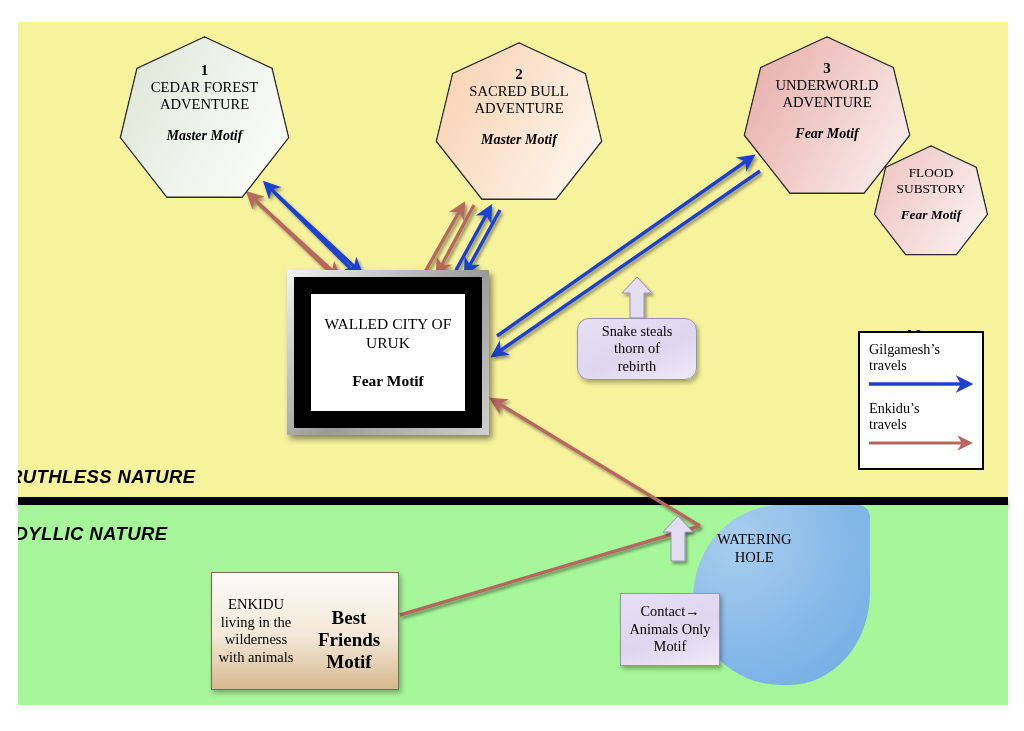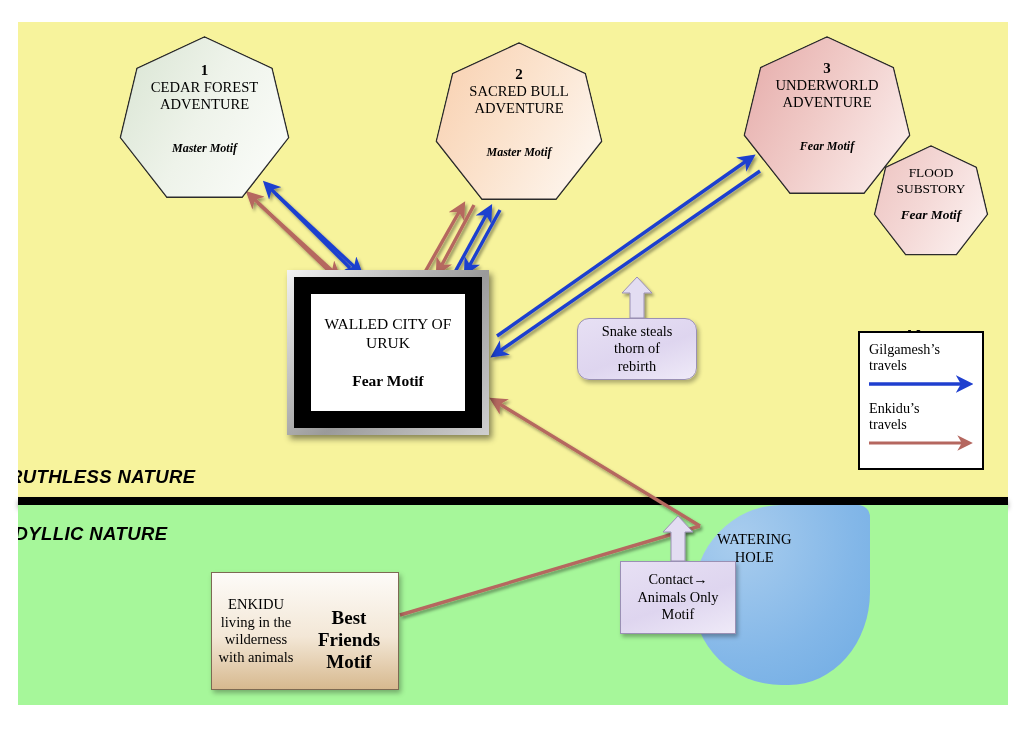--- a/index.html
+++ b/index.html
@@ -27,21 +27,21 @@
         display:flex;flex-direction:column;align-items:center;justify-content:flex-start;
         text-align:center;color:#000;box-sizing:border-box;}
   .hept .inner{position:relative;z-index:2;width:100%;}
   .hept-border{position:absolute;inset:0;
         clip-path:polygon(50% 0%,89% 19%,98.6% 61%,71.8% 97%,28.2% 97%,1.4% 61%,11% 19%);
         background:#2b2b2b;}
   .hept-fill{position:absolute;inset:1.6px;
         clip-path:polygon(50% 0%,89% 19%,98.6% 61%,71.8% 97%,28.2% 97%,1.4% 61%,11% 19%);}
   .hept .num{font-size:15px;font-weight:bold;line-height:1.15;}
   .hept .title{font-size:14.6px;line-height:1.16;}
-  .hept .motif{font-size:12px;font-style:italic;font-weight:bold;margin-top:28px;}
+  .hept .motif{font-size:14px;font-style:italic;font-weight:bold;margin-top:15px;}
 
   #hept1{left:117px;top:36px;width:175px;height:167px;padding-top:26px;}
   #hept1 .hept-fill{background:linear-gradient(118deg,#d8e4d2 0%,#eef3ea 48%,#fdfefc 100%);}
   #hept2{left:433px;top:42px;width:172px;height:163px;padding-top:24px;}
   #hept2 .hept-fill{background:linear-gradient(118deg,#f8cfae 0%,#fbe2cc 45%,#fefaf6 100%);}
   #hept3{left:741px;top:36px;width:172px;height:163px;padding-top:24px;}
   #hept3 .hept-fill{background:linear-gradient(118deg,#e5aaa8 0%,#f0cac7 45%,#fdf4f3 100%);}
   #hept4{left:872px;top:145px;width:118px;height:114px;padding-top:20px;align-items:flex-end;}
   #hept4 .hept-fill{background:linear-gradient(118deg,#edc3c0 0%,#f4d8d6 45%,#fdf6f5 100%);}
   #hept4 .title{font-size:13.4px;}
@@ -60,21 +60,21 @@
   #uruk-inner .motif{font-size:15.5px;font-weight:bold;margin-top:19px;}
 
   
   .callout{position:absolute;box-sizing:border-box;
            background:linear-gradient(160deg,#e7e0f4,#ded5ef 55%,#efeaf8);
            border:1px solid #9a90b4;color:#000;text-align:center;
            display:flex;align-items:center;justify-content:center;
            box-shadow:2px 3px 4px rgba(0,0,0,.3);}
   #snake-callout{left:577px;top:318px;width:120px;height:62px;border-radius:12px;
                  font-size:14.4px;line-height:1.2;}
-  #contact-callout{left:620px;top:561px;width:116px;height:73px;
+  #contact-callout{left:620px;top:593px;width:100px;height:73px;
                    font-size:14.4px;line-height:1.22;}
 
   
   #enkidu{position:absolute;left:211px;top:572px;width:188px;height:118px;
           border:1px solid #7d6a53;box-sizing:border-box;
           background:linear-gradient(180deg,#fdfbf8 0%,#f3e7d6 55%,#d7b98f 100%);
           display:flex;flex-direction:row;align-items:center;justify-content:center;
           text-align:center;color:#000;box-shadow:2px 3px 5px rgba(0,0,0,.3);}
   #enkidu .title{font-size:14.6px;line-height:1.2;}
   #enkidu .motif{font-size:19px;font-weight:bold;margin-top:17px;}

